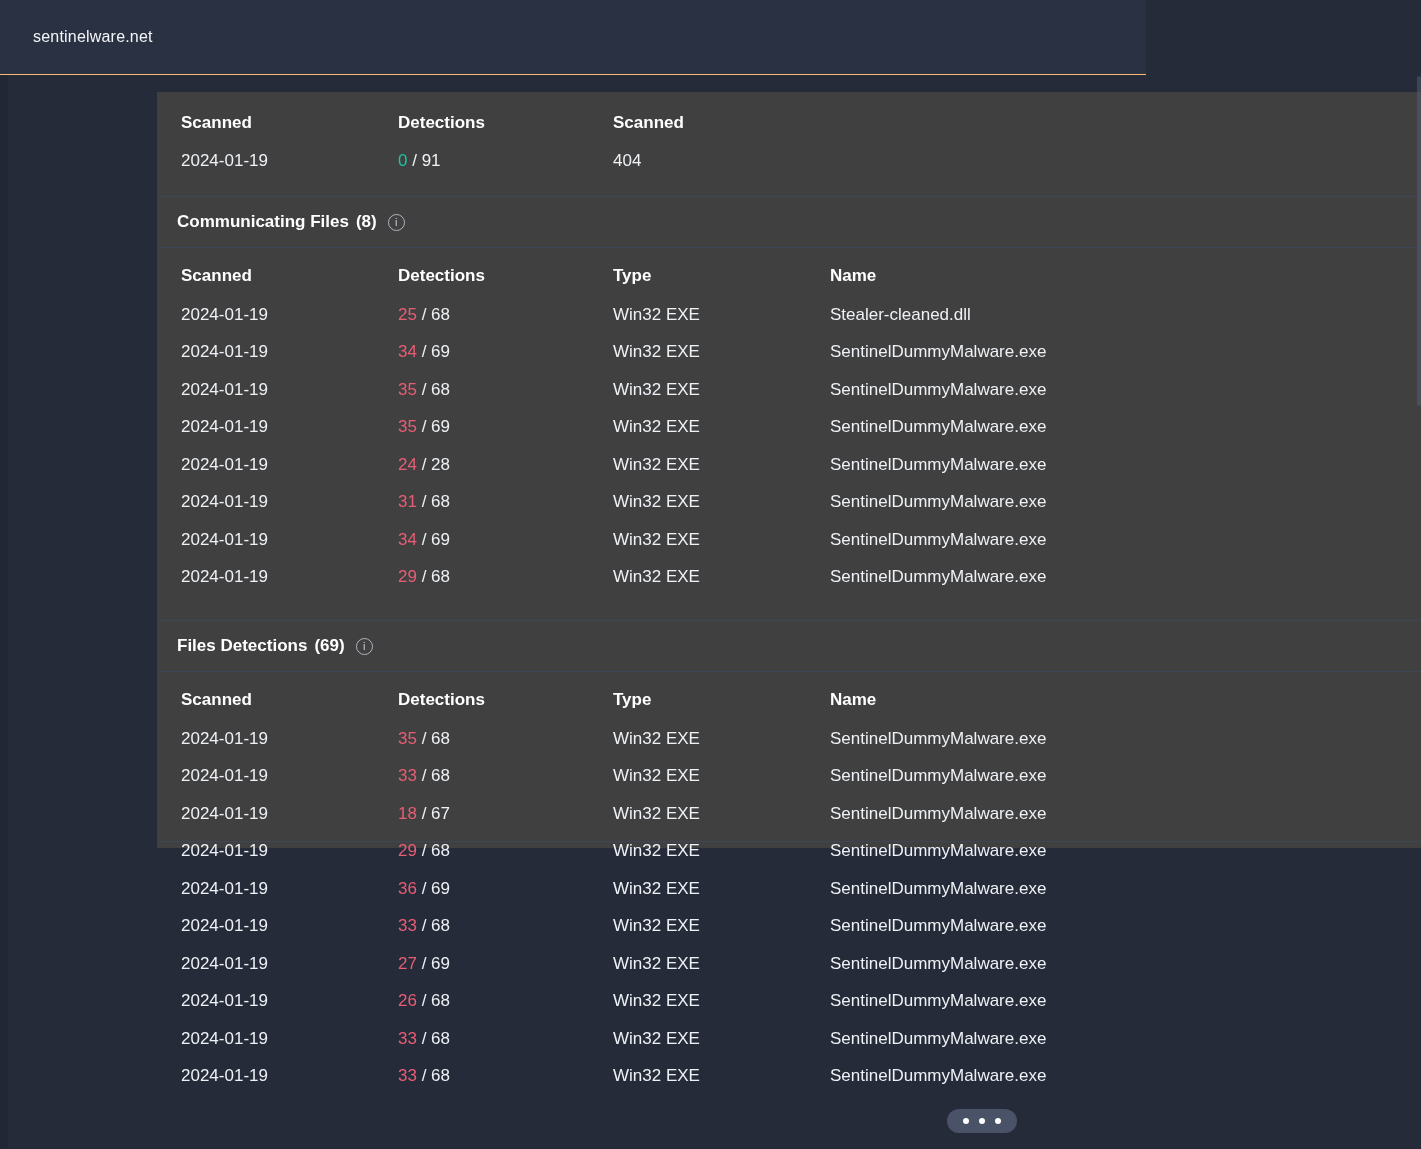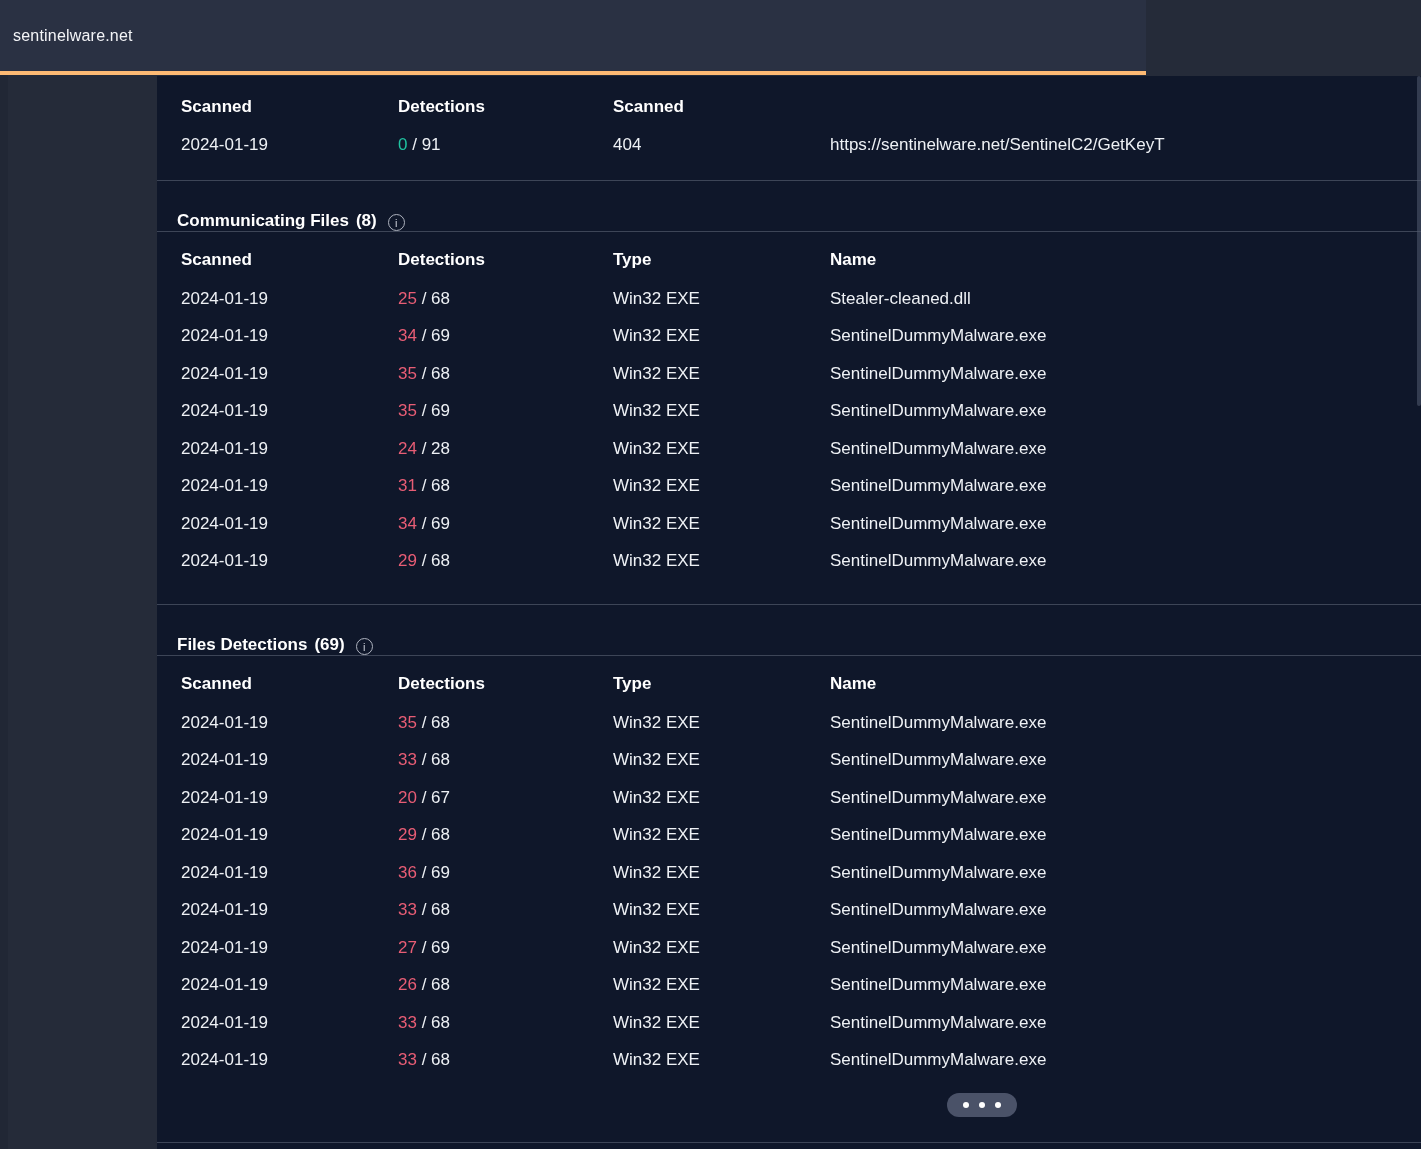--- a/index.html
+++ b/index.html
@@ -5,38 +5,38 @@
   html,body{margin:0;padding:0;}
   body{
     width:1421px;height:1149px;position:relative;overflow:hidden;
     background:#252b39;
     font-family:"Liberation Sans","DejaVu Sans",sans-serif;
     color:#eef1f5;
   }
   .edge-strip{position:absolute;left:0;top:0;width:8px;height:1149px;background:#212735;}
   .topbar{
     position:absolute;left:0;top:0;width:1146px;height:75px;
-    background:#2a3143;border-bottom:4px solid #fdba74;
-    display:flex;align-items:center;box-sizing:border-box;padding-left:13px;
+    background:#2a3143;border-bottom:1px solid #fdba74;
+    display:flex;align-items:center;box-sizing:border-box;padding-left:33px;
     z-index:3;
   }
   .site-title{font-size:16px;color:#f4f5f8;letter-spacing:.2px;}
   .content{
-    position:absolute;left:157px;top:76px;width:1264px;height:1073px;
-    background:#0f172a;box-sizing:border-box;
+    position:absolute;left:157px;top:92px;width:1264px;height:756px;
+    background:#404040;box-sizing:border-box;
   }
   .rule{height:1px;background:#3d4557;width:100%;}
   .grid{display:grid;grid-template-columns:217px 215px 217px 1fr;align-items:center;}
   .t-head .cell{font-weight:bold;font-size:17px;color:#ffffff;}
   .cell{font-size:17px;color:#eef1f5;white-space:nowrap;overflow:hidden;}
   .url-section{height:104px;box-sizing:border-box;padding:12px 20px 0 24px;}
   .url-section .t-head{height:38px;}
   .url-section .t-row{height:38px;}
   .title-row{
-    height:50px;display:flex;align-items:flex-end;padding-left:20px;box-sizing:border-box;
+    height:50px;display:flex;align-items:center;padding-left:20px;box-sizing:border-box;
   }
   .sec-title{font-size:17px;font-weight:bold;color:#ffffff;}
   .sec-count{font-size:17px;font-weight:bold;color:#ffffff;margin-left:7px;}
   .info-icon{
     margin-left:11px;width:17px;height:17px;border:1px solid #aeb3bf;border-radius:50%;
     display:flex;align-items:center;justify-content:center;
     font-size:11px;color:#c9cdd6;font-style:normal;box-sizing:border-box;
   }
   .table{box-sizing:border-box;padding:8px 20px 0 24px;}
   .table .t-head{height:40px;}
@@ -76,21 +76,20 @@
       <div class="cell">Scanned</div>
       <div class="cell">Detections</div>
       <div class="cell">Scanned</div>
     </div>
     <div class="t-row grid">
       <div class="cell">2024-01-19</div>
       <div class="cell">
         <span class="det-num green">0</span><span class="det-sep"> / </span><span class="det-total">91</span>
       </div>
       <div class="cell">404</div>
-      <div class="cell">https://sentinelware.net/SentinelC2/GetKeyT</div>
     </div>
   </section>
 
   <div class="rule"></div>
 
   <div class="title-row">
     <span class="sec-title">Communicating Files</span>
     <span class="sec-count">(8)</span>
     <span class="info-icon">i</span>
   </div>
@@ -199,21 +198,21 @@
     <div class="cell">2024-01-19</div>
     <div class="cell">
       <span class="det-num">33</span><span class="det-sep"> / </span><span class="det-total">68</span>
     </div>
     <div class="cell">Win32 EXE</div>
     <div class="cell">SentinelDummyMalware.exe</div>
   </div>
       <div class="t-row grid">
     <div class="cell">2024-01-19</div>
     <div class="cell">
-      <span class="det-num">20</span><span class="det-sep"> / </span><span class="det-total">67</span>
+      <span class="det-num">18</span><span class="det-sep"> / </span><span class="det-total">67</span>
     </div>
     <div class="cell">Win32 EXE</div>
     <div class="cell">SentinelDummyMalware.exe</div>
   </div>
       <div class="t-row grid">
     <div class="cell">2024-01-19</div>
     <div class="cell">
       <span class="det-num">29</span><span class="det-sep"> / </span><span class="det-total">68</span>
     </div>
     <div class="cell">Win32 EXE</div>

